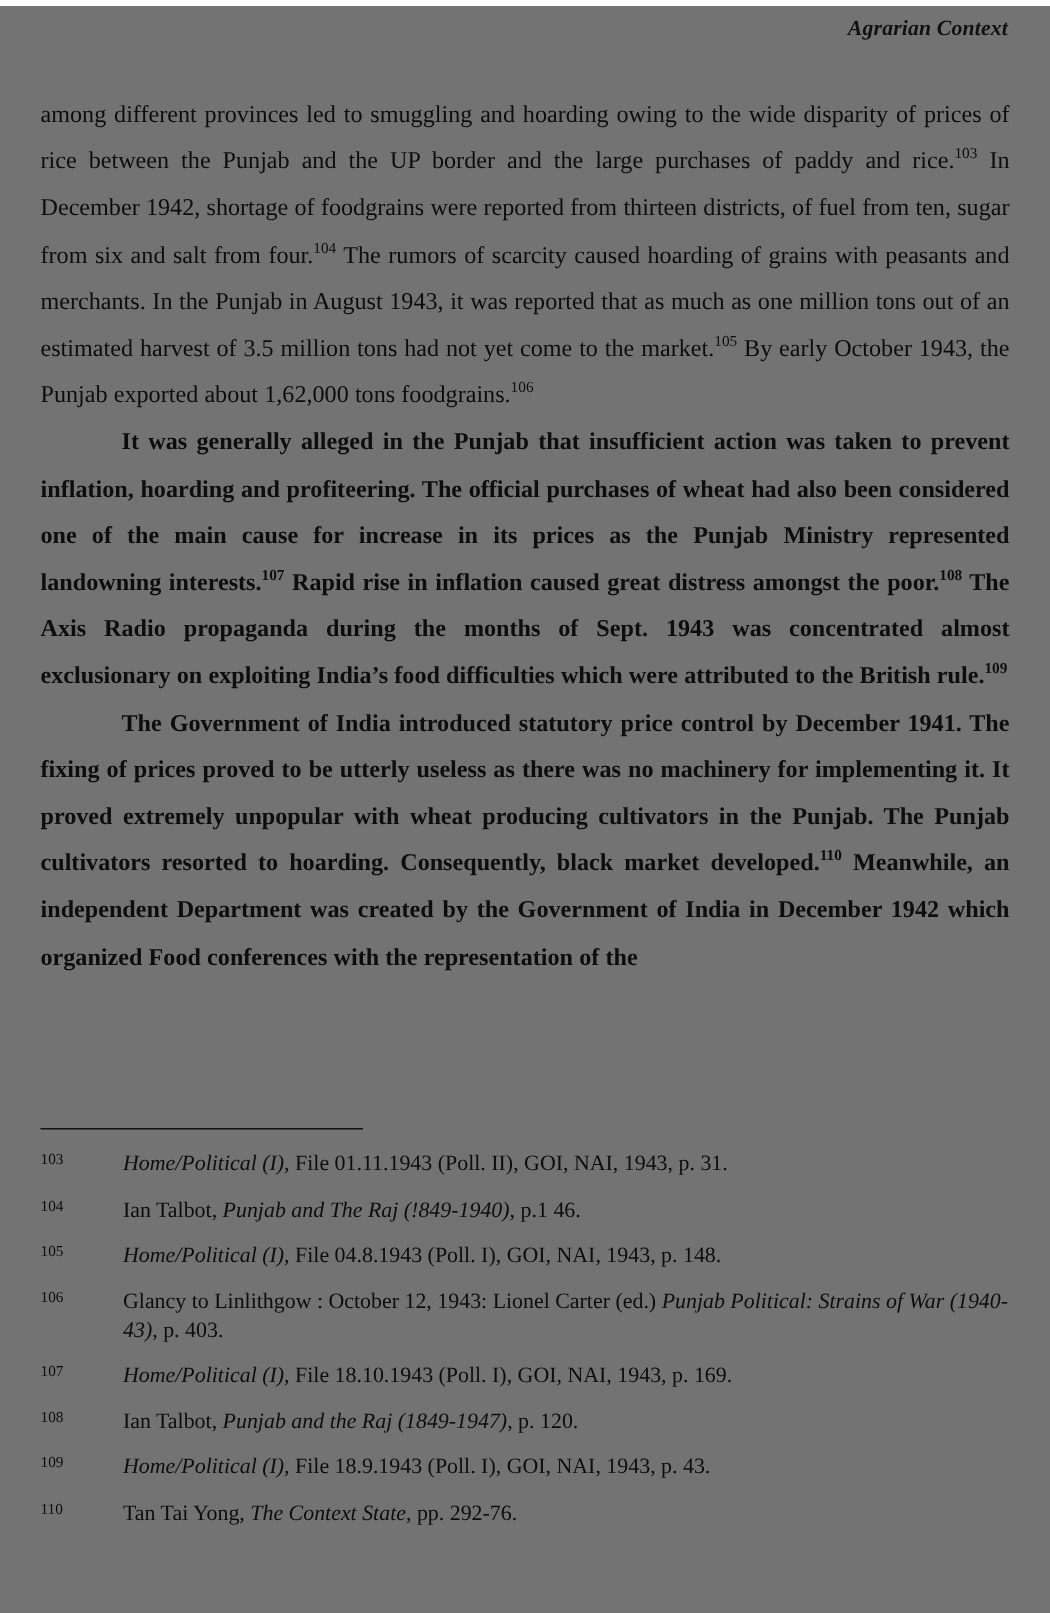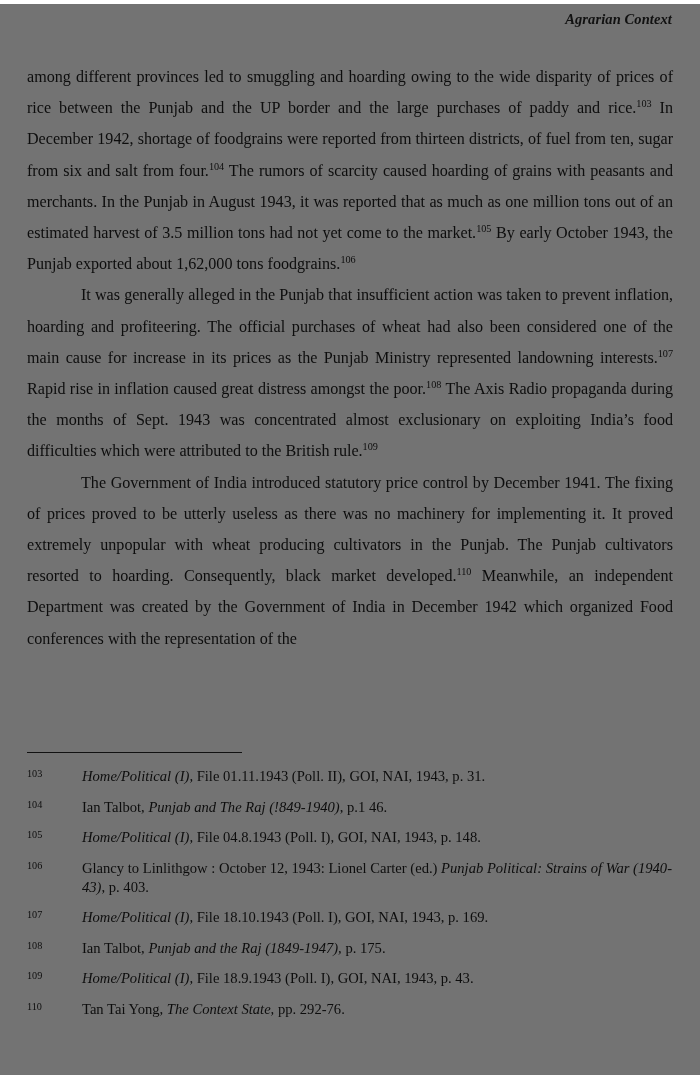--- a/index.html
+++ b/index.html
@@ -48,20 +48,21 @@
     text-align: justify;
     text-justify: inter-word;
     font-size: 16.1px;
     line-height: 31.2px;
     text-indent: 0;
     hyphens: none;
     word-spacing: 0.1px;
   }
   p.para.indent {
     text-indent: 54px;
+    font-weight: bold;
   }
   sup.fn {
     font-size: 10.2px;
     vertical-align: super;
     line-height: 0;
   }
 
   
   .footnote-rule {
     position: absolute;
@@ -142,21 +143,21 @@
       <div class="footnote">
         <span class="fn-num">106</span>
         <span class="fn-text"><span>Glancy to Linlithgow : October 12, 1943: Lionel Carter (ed.) </span><i>Punjab Political: Strains of War (1940-43)</i><span>, p. 403.</span></span>
       </div>
       <div class="footnote">
         <span class="fn-num">107</span>
         <span class="fn-text"><i>Home/Political (I),</i><span> File 18.10.1943 (Poll. I), GOI, NAI, 1943, p. 169.</span></span>
       </div>
       <div class="footnote">
         <span class="fn-num">108</span>
-        <span class="fn-text"><span>Ian Talbot, </span><i>Punjab and the Raj (1849-1947),</i><span> p. 175.</span></span>
+        <span class="fn-text"><span>Ian Talbot, </span><i>Punjab and the Raj (1849-1947),</i><span> p. 120.</span></span>
       </div>
       <div class="footnote">
         <span class="fn-num">109</span>
         <span class="fn-text"><i>Home/Political (I),</i><span> File 18.9.1943 (Poll. I), GOI, NAI, 1943, p. 43.</span></span>
       </div>
       <div class="footnote">
         <span class="fn-num">110</span>
         <span class="fn-text"><span>Tan Tai Yong, </span><i>The Context State,</i><span>  pp. 292-76.</span></span>
       </div>
     </div>

